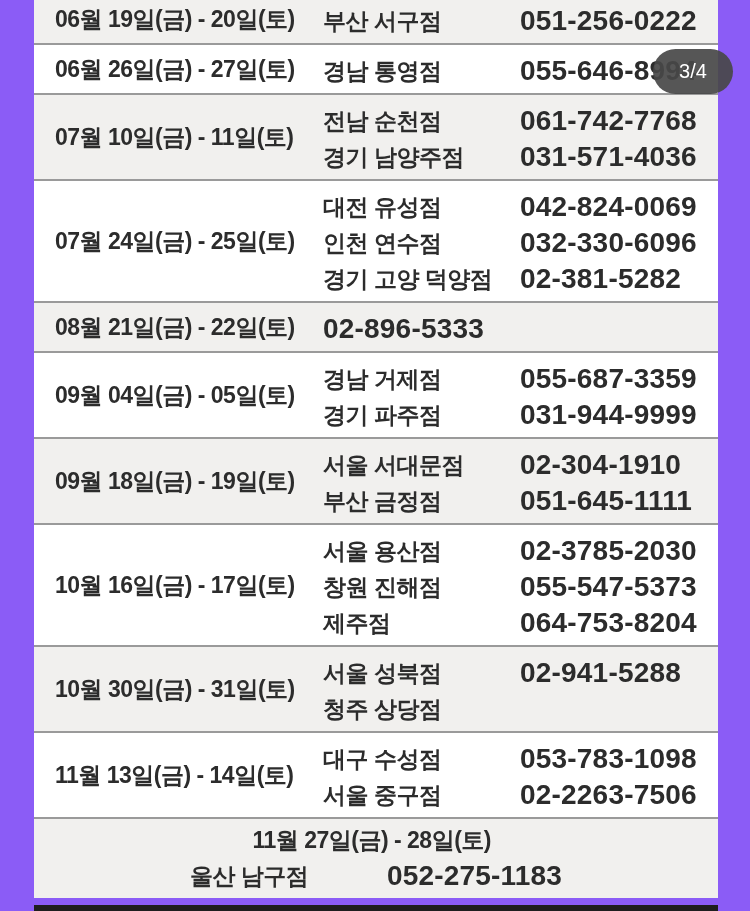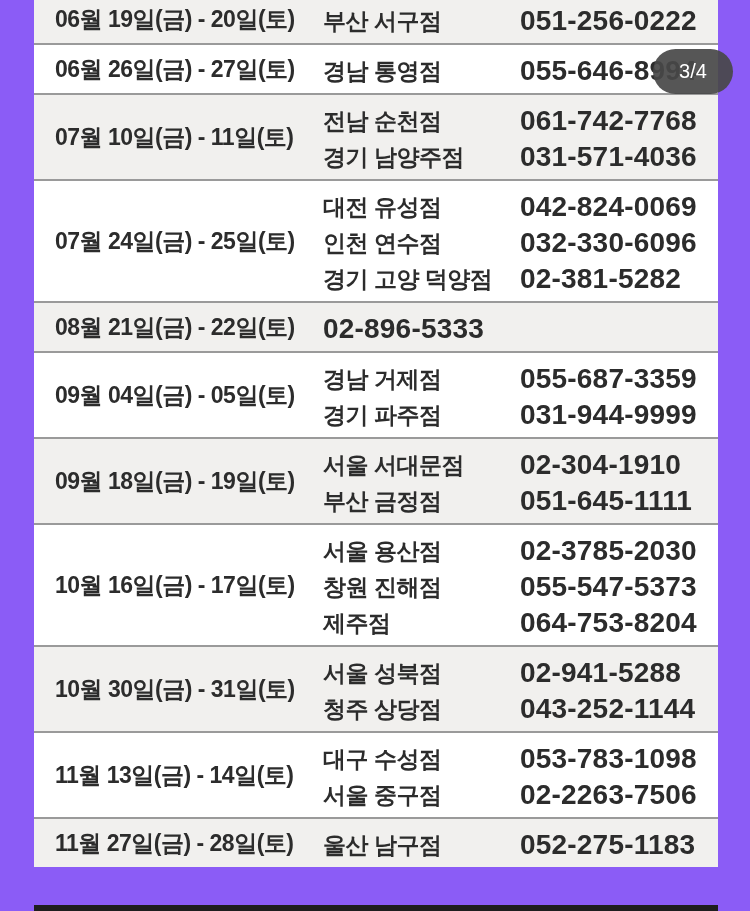--- a/index.html
+++ b/index.html
@@ -24,21 +24,21 @@
   }
   .row {
     display: flex;
     align-items: center;
     padding: 6px 0;
     border-bottom: 2px solid #9a9a9a;
     background: #ffffff;
   }
   .row.shaded { background: #f1f0ee; }
   .row:first-child { margin-top: -5px; }
-  .row:last-child { border-bottom: none; }
+  .row:last-child { border-bottom: none; flex-direction: column; }
   .cell.date {
     width: 289px;
     padding-left: 21px;
     font-size: 23px;
     font-weight: 600;
     color: #2c2c2c;
     letter-spacing: -0.5px;
     flex-shrink: 0;
   }
   .stores { flex: 1; }
@@ -208,21 +208,20 @@
   <div class="row shaded">
     <div class="cell date">10월 30일(금) - 31일(토)</div>
     <div class="stores">
   <div class="store-line">
     <span class="store-name">서울 성북점</span>
     <span class="store-phone">02-941-5288</span>
   </div>
 
   <div class="store-line">
     <span class="store-name">청주 상당점</span>
-    <span class="store-phone">043-252-1144</span>
   </div>
 </div>
   </div>
 
   <div class="row">
     <div class="cell date">11월 13일(금) - 14일(토)</div>
     <div class="stores">
 
   <div class="store-line">
     <span class="store-name">대구 수성점</span>

